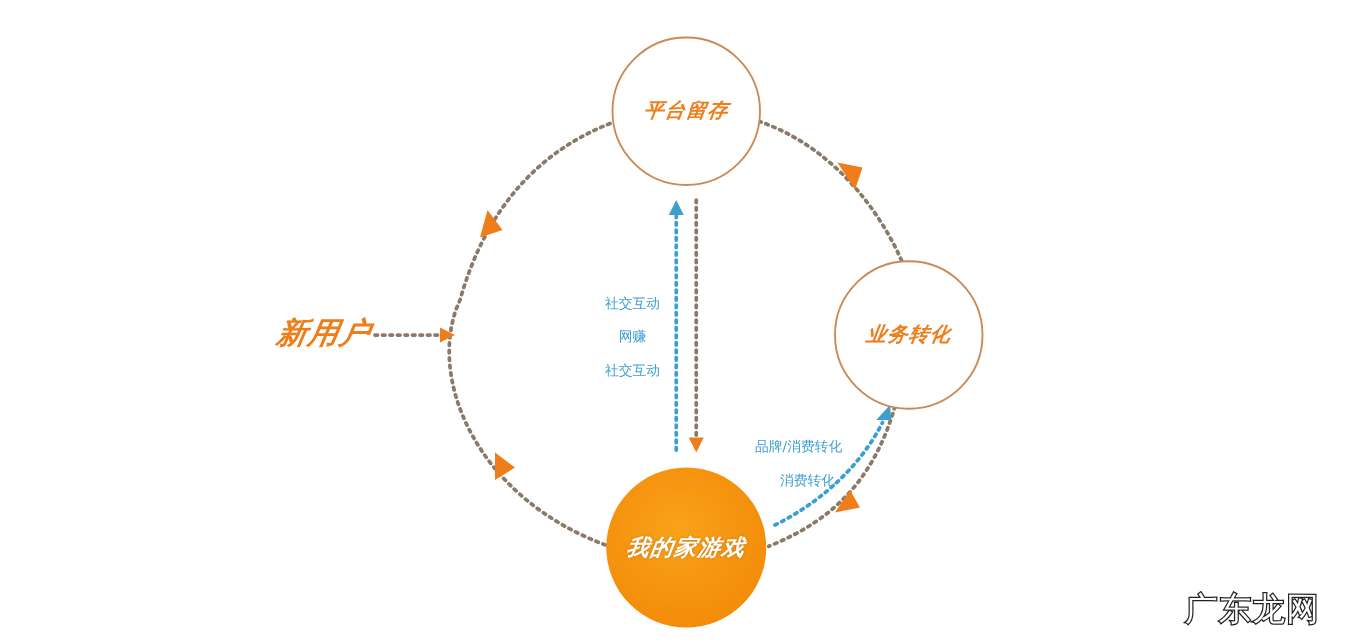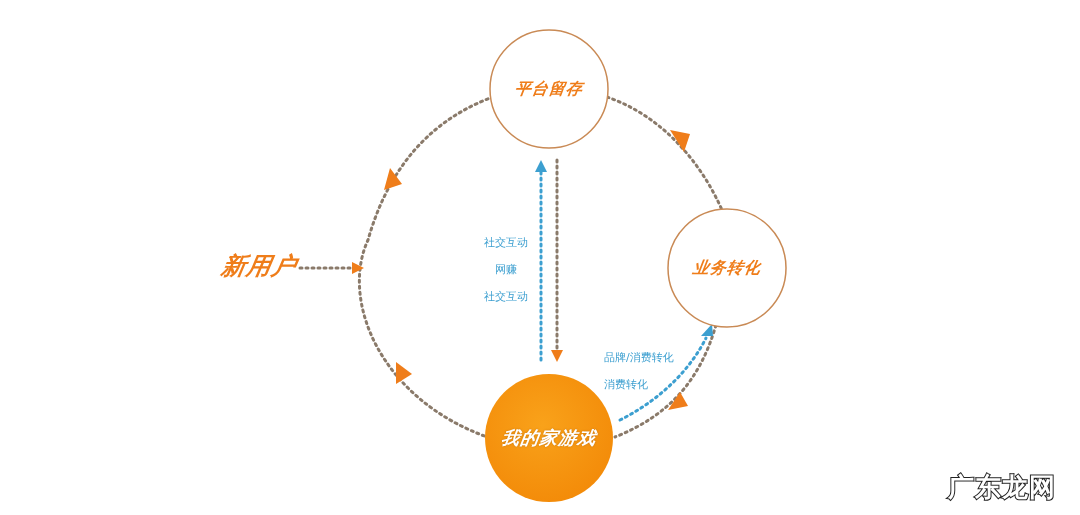--- a/index.html
+++ b/index.html
@@ -8,21 +8,21 @@
     svg { position: absolute; left: 0; top: 0; }
     .node-label { position: absolute; font-weight: bold; font-style: italic;
                   color: #ef7d1a; font-size: 16px; white-space: nowrap;
                   transform: translate(-50%, -50%) skewX(-8deg); letter-spacing: 1px; }
     .node-label.white { color: #ffffff; font-size: 18px; text-shadow: 0 0 2px rgba(120,60,0,0.4); }
     .new-user { position: absolute; left: 222px; top: 250px; font-size: 24px; font-weight: bold;
                 font-style: italic; color: #ef7d1a; transform: skewX(-10deg); letter-spacing: 1px; }
     .blue-text { position: absolute; color: #3c9fd0; font-size: 11px; white-space: nowrap; }
     .blue-col { position: absolute; left: 478px; top: 229px; text-align: center; width: 56px; }
     .blue-col div { line-height: 27px; font-size: 11px; color: #3c9fd0; }
-    .watermark { position: absolute; left: 948px; top: 470px; font-size: 26px; font-weight: bold;
+    .watermark { position: absolute; left: 948px; top: 470px; font-size: 26px; font-weight: normal;
                  color: #ffffff; -webkit-text-stroke: 2px #222; paint-order: stroke fill; letter-spacing: 1px; }
   </style>
 </head>
 <body>
 
 <svg width="1080" height="515" viewBox="0 0 1080 515">
   <defs>
     <radialGradient id="coreGrad" cx="45%" cy="40%" r="65%">
       <stop offset="0%" stop-color="#f9a21a"></stop>
       <stop offset="100%" stop-color="#f38a08"></stop>
@@ -72,15 +72,15 @@
 
 <div class="new-user">新用户</div>
 
 <div class="blue-col">
   <div>社交互动</div>
   <div>网赚</div>
   <div>社交互动</div>
 </div>
 
 <div class="blue-text" style="left:604px; top:350px;">品牌/消费转化</div>
-<div class="blue-text" style="left:604px; top:377px;">消费转化</div>
+<div class="blue-text" style="left:624px; top:377px;">消费转化</div>
 
 <div class="watermark">广东龙网</div>
 
 </body></html>

